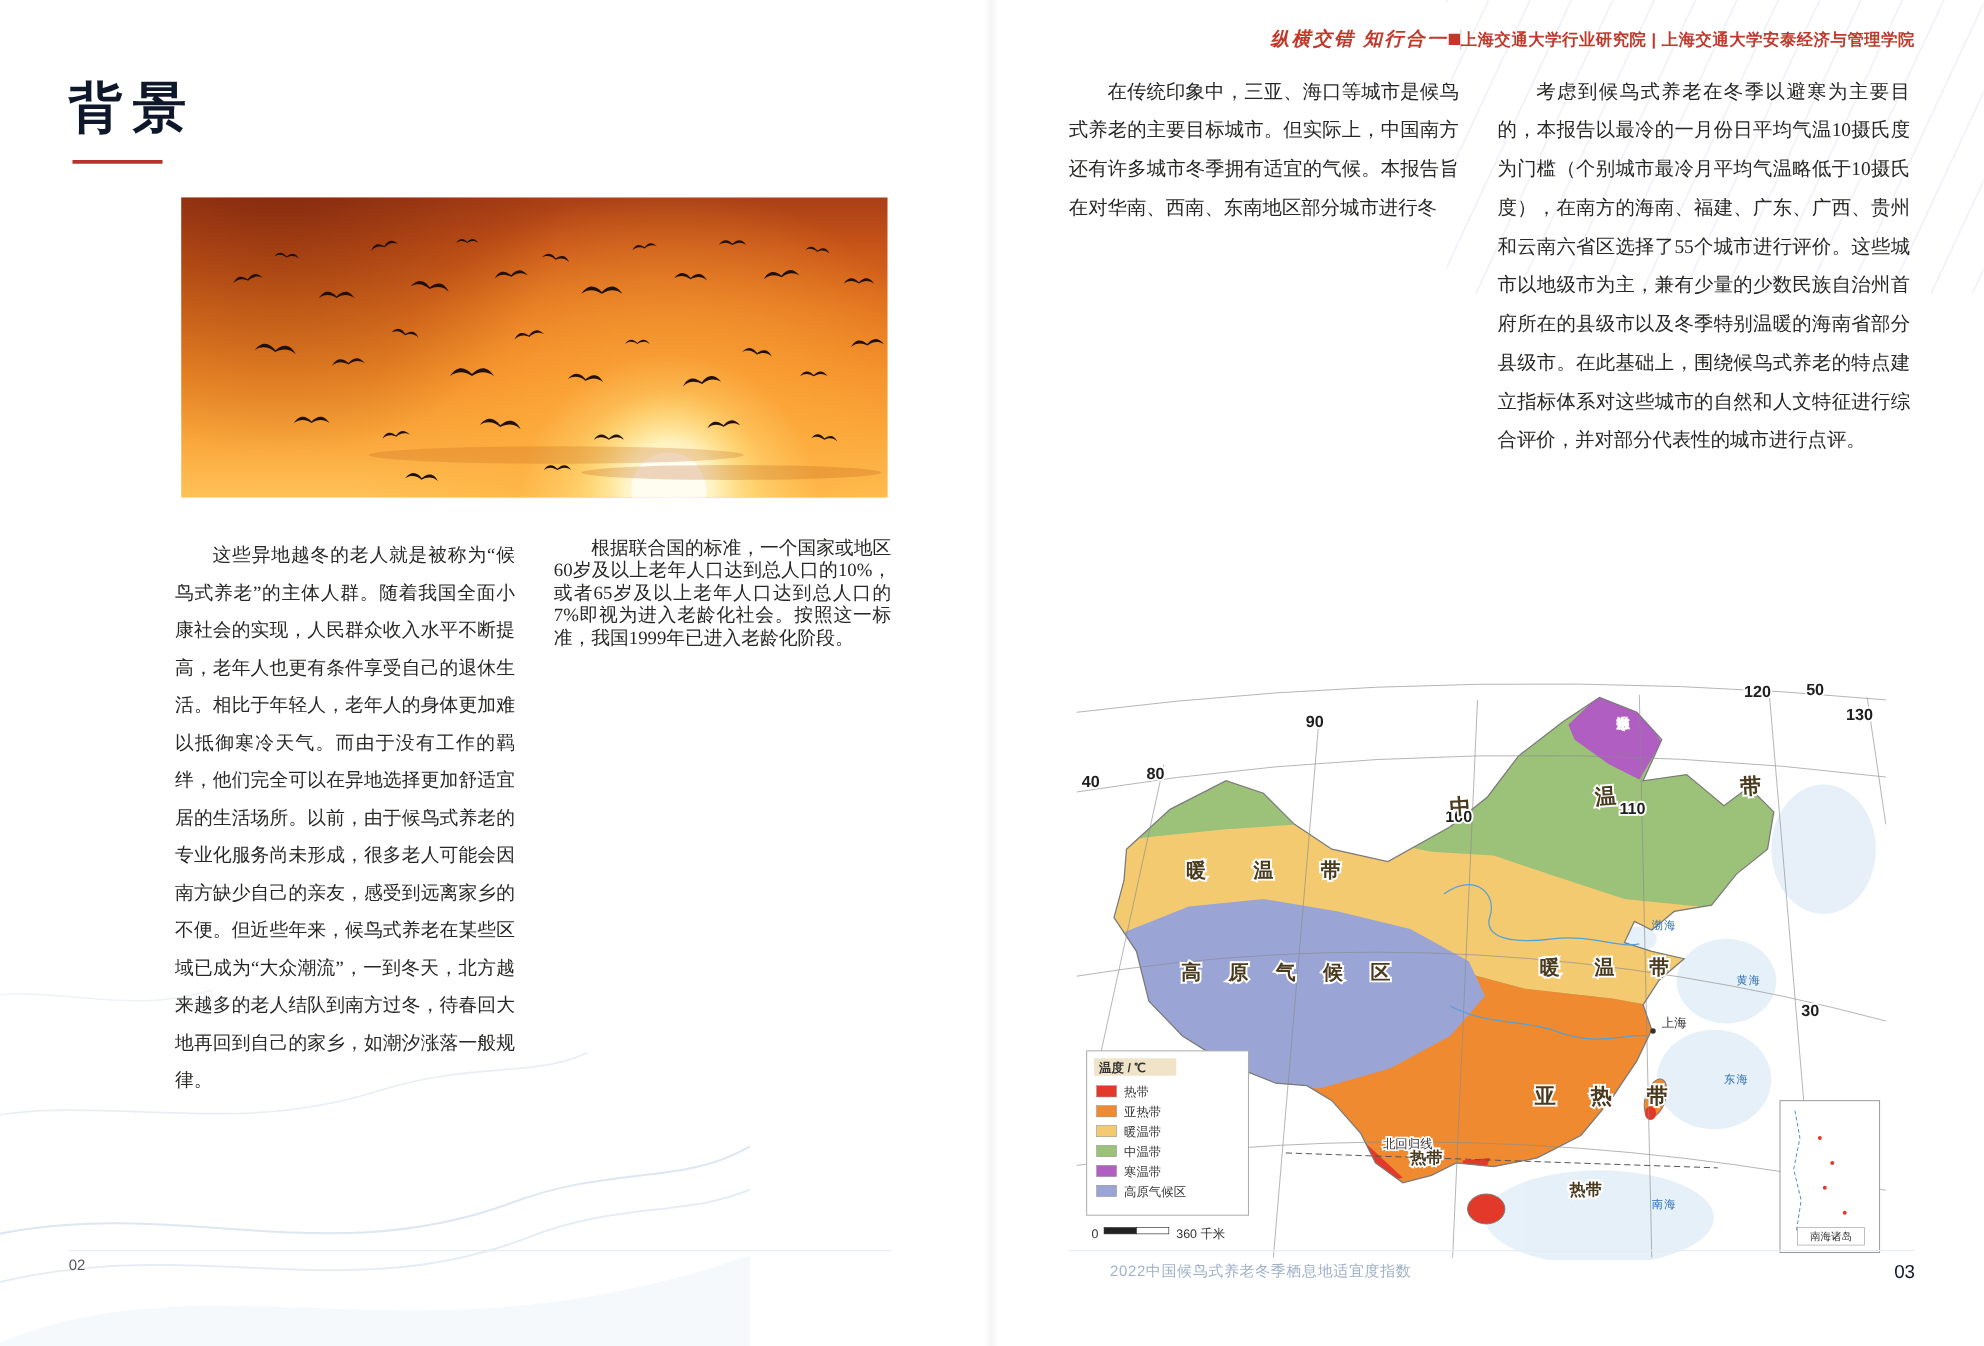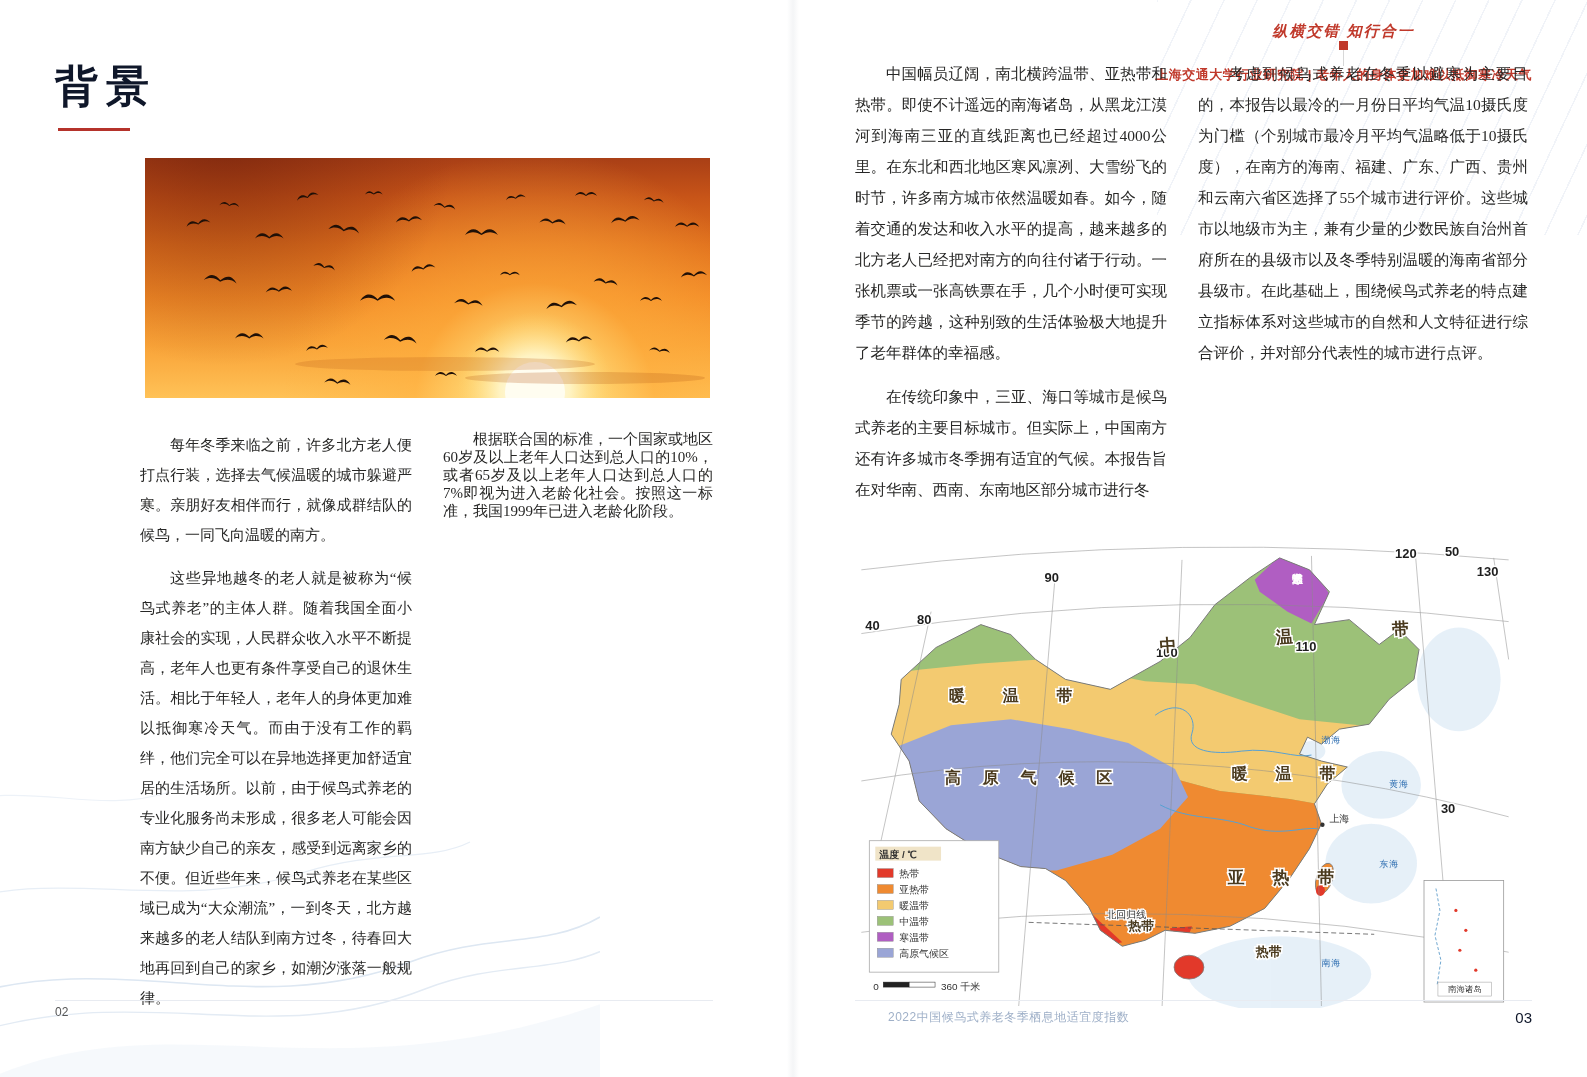--- a/index.html
+++ b/index.html
@@ -31,21 +31,21 @@
 
   .col{position:absolute;text-align:justify;color:#272726;font-family:"Liberation Serif",serif;}
   .col p{margin:0 0 13px 0;text-indent:2em;}
   .col p.no-indent{text-indent:0;}
   .col-l1{left:140px;top:430px;width:272px;font-size:15px;line-height:30px;}
   .col-l2{left:443px;top:430px;width:270px;font-size:15px;line-height:18px;}
   .col-r1{left:62px;top:58px;width:312px;font-size:15.5px;line-height:31px;}
   .col-r2{left:405px;top:58px;width:330px;font-size:15.5px;line-height:31px;}
 
   
-  .rp-header{position:absolute;top:22px;right:55px;display:flex;align-items:center;gap:0;flex-direction:column;}
+  .rp-header{position:absolute;top:22px;right:55px;display:flex;align-items:center;gap:0;}
   .calligraphy{color:#c0392b;font-weight:700;font-style:italic;font-size:15px;letter-spacing:2px;}
   .seal{width:9px;height:9px;background:#c0392b;}
   .hdr-div{width:1px;height:16px;background:#d8d8d8;}
   .orgs{color:#c0392b;font-size:13px;font-weight:700;letter-spacing:.5px;}
 
   
   .map-wrap{position:absolute;left:67px;top:530px;width:650px;height:478px;background:#fff;}
   .map-wrap svg{display:block;}
   .zlabel{font-family:"Liberation Sans",sans-serif;font-weight:700;fill:#4a3a1e;
     paint-order:stroke;stroke:#ffffff;stroke-width:3px;}
@@ -130,43 +130,41 @@
         <use href="#bird" transform="translate(330,185) scale(1.1)"></use>
         <use href="#bird" transform="translate(420,175) scale(1.2) rotate(-5)"></use>
         <use href="#bird" transform="translate(505,185) scale(0.95) rotate(7)"></use>
         <use href="#bird" transform="translate(290,210)"></use>
         <use href="#bird" transform="translate(180,215) scale(1.2) rotate(5)"></use>
       </g>
     </svg>
   </div>
 
   <div class="col col-l1">
-    <p>每年冬季来临之前，许多北方老人便打点行装，选择去气候温暖的城市躲避严寒。亲朋好友相伴而行，就像成群结队的候鸟，一同飞向温暖的南方。</p>
     <p>这些异地越冬的老人就是被称为“候鸟式养老”的主体人群。随着我国全面小康社会的实现，人民群众收入水平不断提高，老年人也更有条件享受自己的退休生活。相比于年轻人，老年人的身体更加难以抵御寒冷天气。而由于没有工作的羁绊，他们完全可以在异地选择更加舒适宜居的生活场所。以前，由于候鸟式养老的专业化服务尚未形成，很多老人可能会因南方缺少自己的亲友，感受到远离家乡的不便。但近些年来，候鸟式养老在某些区域已成为“大众潮流”，一到冬天，北方越来越多的老人结队到南方过冬，待春回大地再回到自己的家乡，如潮汐涨落一般规律。</p>
   </div>
   <div class="col col-l2">
     <p>根据联合国的标准，一个国家或地区60岁及以上老年人口达到总人口的10%，或者65岁及以上老年人口达到总人口的7%即视为进入老龄化社会。按照这一标准，我国1999年已进入老龄化阶段。</p>
   </div>
 
   <div class="footer-left">
     <span>02</span>
   </div>
 </div>
 
 <div class="page page-right">
 
   <div class="rp-header">
     <span class="calligraphy">纵横交错 知行合一</span>
     <span class="seal"></span>
     <span class="hdr-div"></span>
-    <span class="orgs">上海交通大学行业研究院 | 老年人的身体更加难以抵御寒冷天气</span>
+    <span class="orgs">上海交通大学行业研究院 | 上海交通大学安泰经济与管理学院</span>
   </div>
 
   <div class="col col-r1">
-    <p>中国幅员辽阔，南北横跨温带、亚热带和热带。即使不计遥远的南海诸岛，从黑龙江漠河到海南三亚的直线距离也已经超过4000公里。在东北和西北地区寒风凛冽、大雪纷飞的时节，许多南方城市依然温暖如春。如今，随着交通的发达和收入水平的提高，越来越多的北方老人已经把对南方的向往付诸于行动。一张机票或一张高铁票在手，几个小时便可实现季节的跨越，这种别致的生活体验极大地提升了老年群体的幸福感。</p>
     <p>在传统印象中，三亚、海口等城市是候鸟式养老的主要目标城市。但实际上，中国南方还有许多城市冬季拥有适宜的气候。本报告旨在对华南、西南、东南地区部分城市进行冬</p>
   </div>
   <div class="col col-r2">
     <p>考虑到候鸟式养老在冬季以避寒为主要目的，本报告以最冷的一月份日平均气温10摄氏度为门槛（个别城市最冷月平均气温略低于10摄氏度），在南方的海南、福建、广东、广西、贵州和云南六省区选择了55个城市进行评价。这些城市以地级市为主，兼有少量的少数民族自治州首府所在的县级市以及冬季特别温暖的海南省部分县级市。在此基础上，围绕候鸟式养老的特点建立指标体系对这些城市的自然和人文特征进行综合评价，并对部分代表性的城市进行点评。</p>
   </div>
 
   <div class="map-wrap">
     <svg width="650" height="478" viewBox="0 0 650 480">
       <defs>
         <clipPath id="chinaClip">

